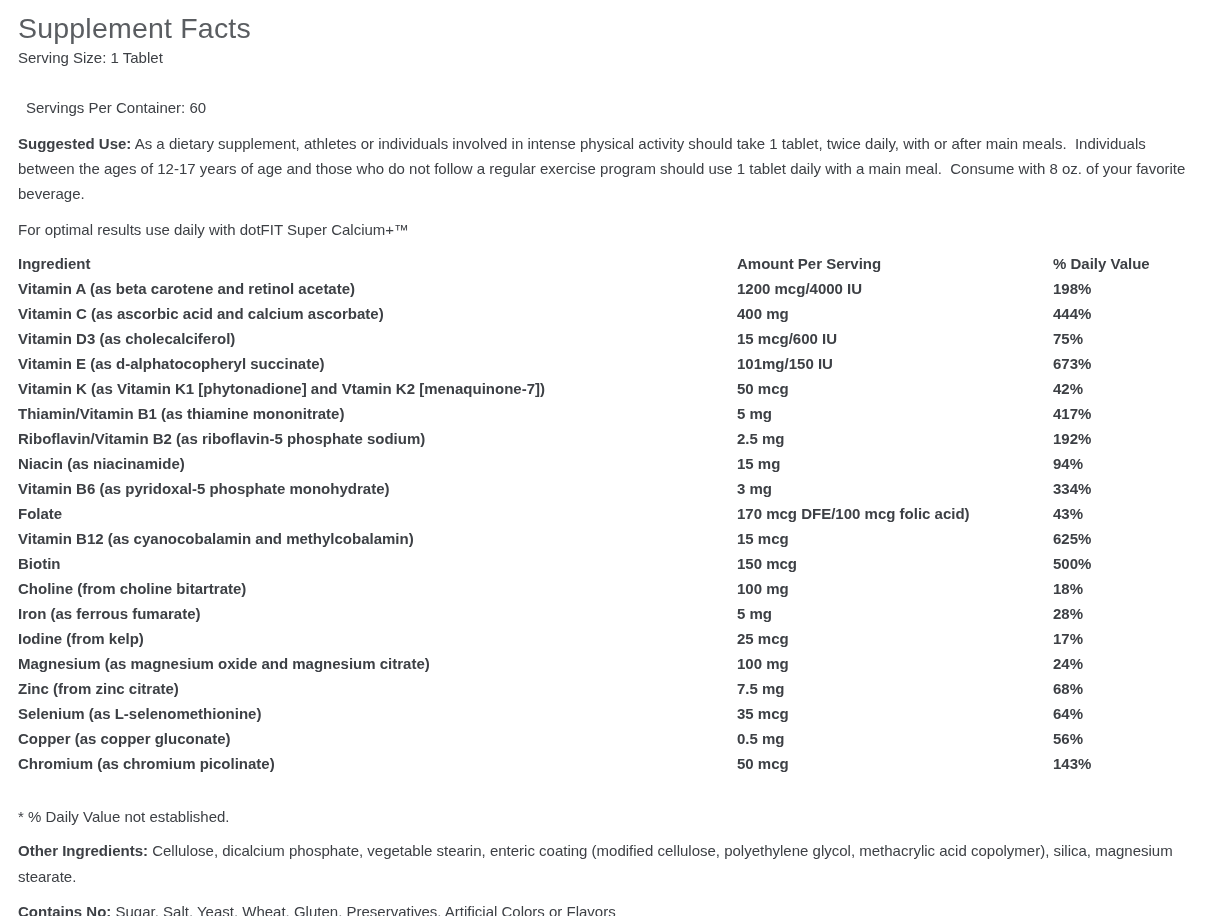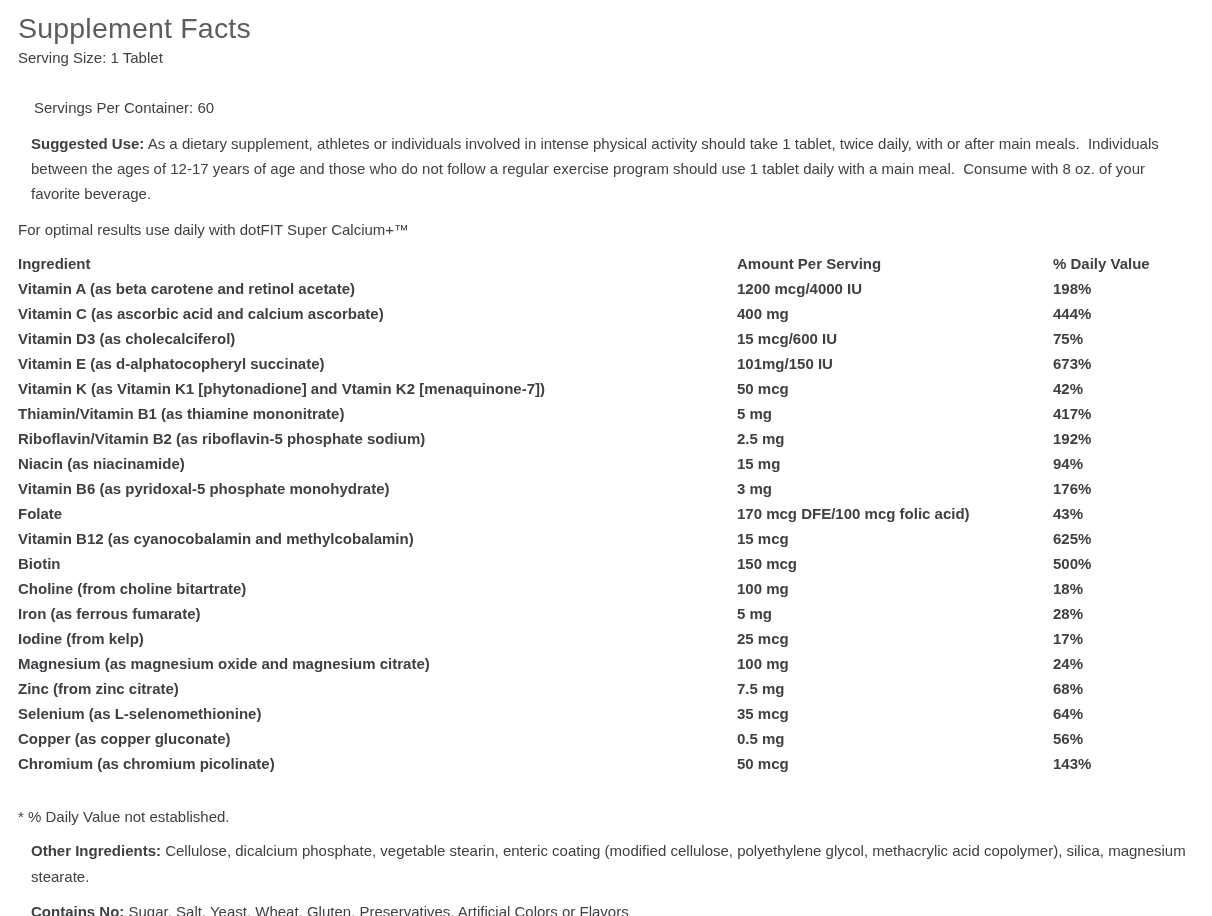--- a/index.html
+++ b/index.html
@@ -17,24 +17,24 @@
   .title {
     font-size: 28.5px;
     font-weight: 300;
     color: #5a5d61;
     line-height: 32px;
     margin: 0 0 3px 0;
     letter-spacing: 0.2px;
   }
   .line { line-height: 21px; }
   .serving { margin: 0 0 29px 0; }
-  .servings { margin: 0 0 13px 16px; }
+  .servings { margin: 0 0 13px 8px; }
   .para {
     line-height: 25px;
-    margin: 0 0 11px 13px;
+    margin: 0 0 11px 0;
     white-space: pre-wrap;
   }
   .para .label { font-weight: bold; }
   .optimal {
     line-height: 25px;
     margin: 6px 0 9px 0;
   }
   .tbl { width: 100%; }
   .tr {
     display: grid;
@@ -105,21 +105,21 @@
           <div class="td">192%</div>
         </div>
         <div class="tr">
           <div class="td">Niacin (as niacinamide)</div>
           <div class="td">15 mg</div>
           <div class="td">94%</div>
         </div>
         <div class="tr">
           <div class="td">Vitamin B6 (as pyridoxal-5 phosphate monohydrate)</div>
           <div class="td">3 mg</div>
-          <div class="td">176%</div>
+          <div class="td">334%</div>
         </div>
         <div class="tr">
           <div class="td">Folate</div>
           <div class="td">170 mcg DFE/100 mcg folic acid)</div>
           <div class="td">43%</div>
         </div>
         <div class="tr">
           <div class="td">Vitamin B12 (as cyanocobalamin and methylcobalamin)</div>
           <div class="td">15 mcg</div>
           <div class="td">625%</div>

